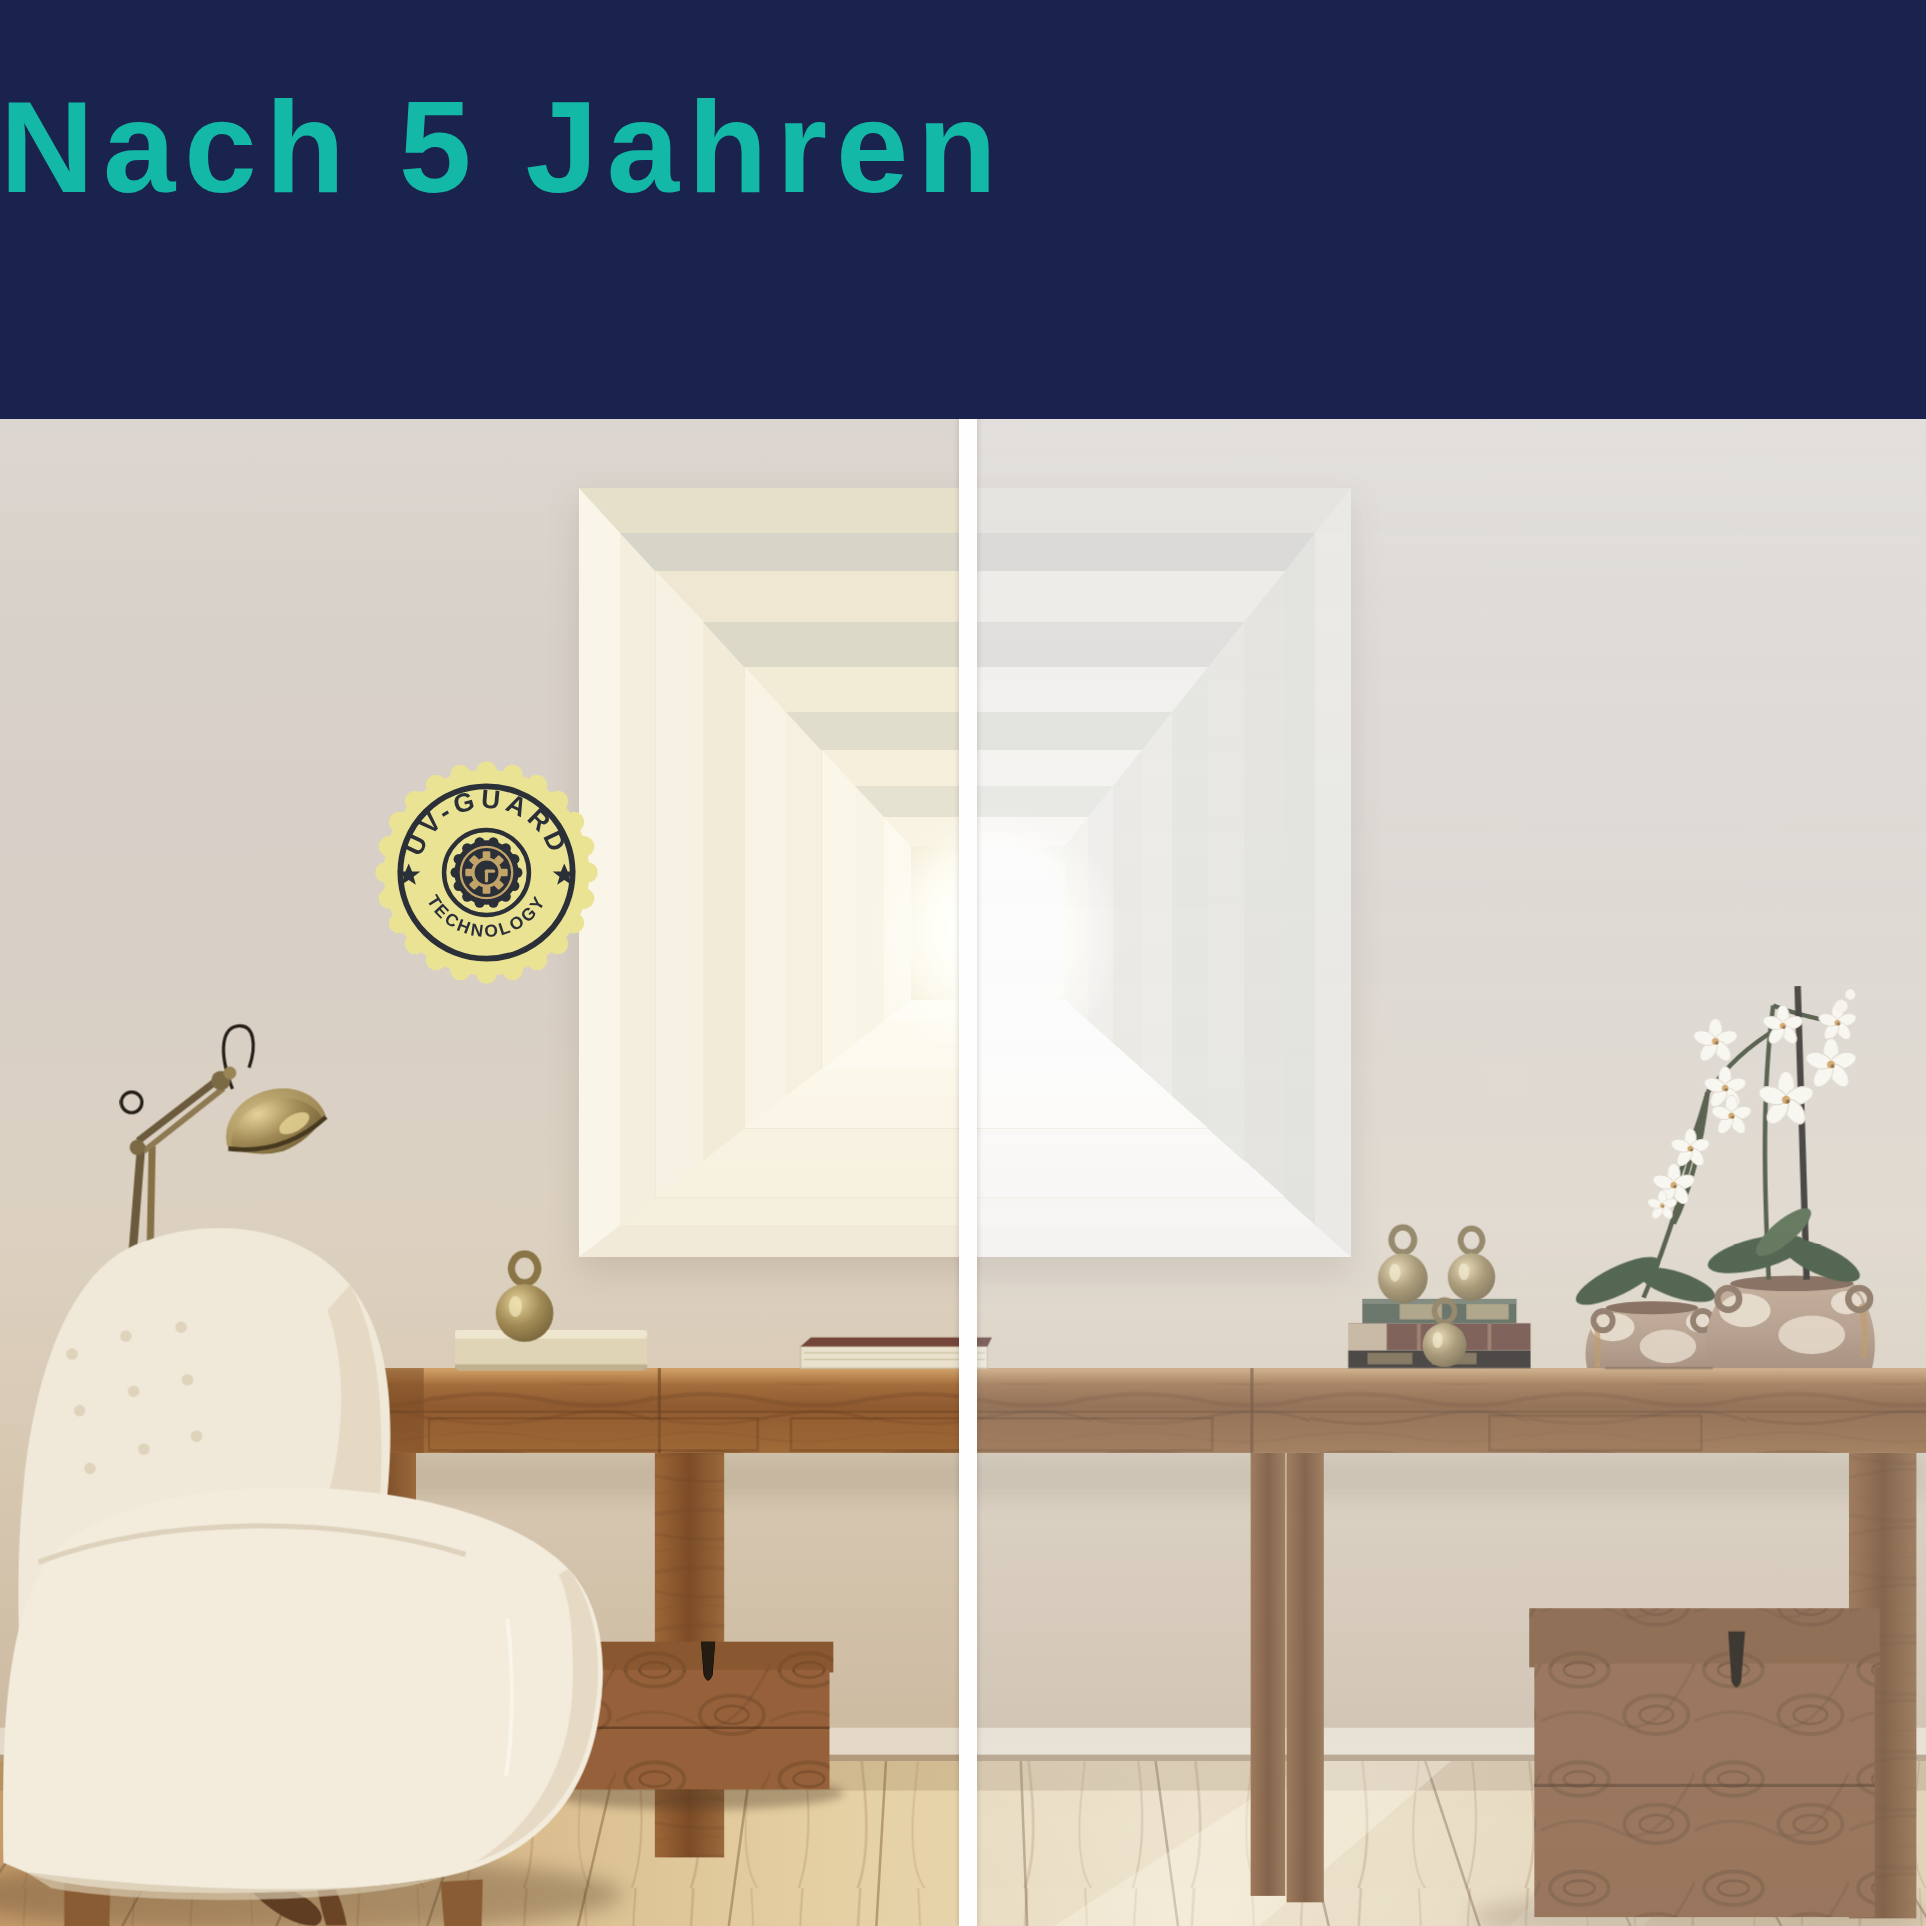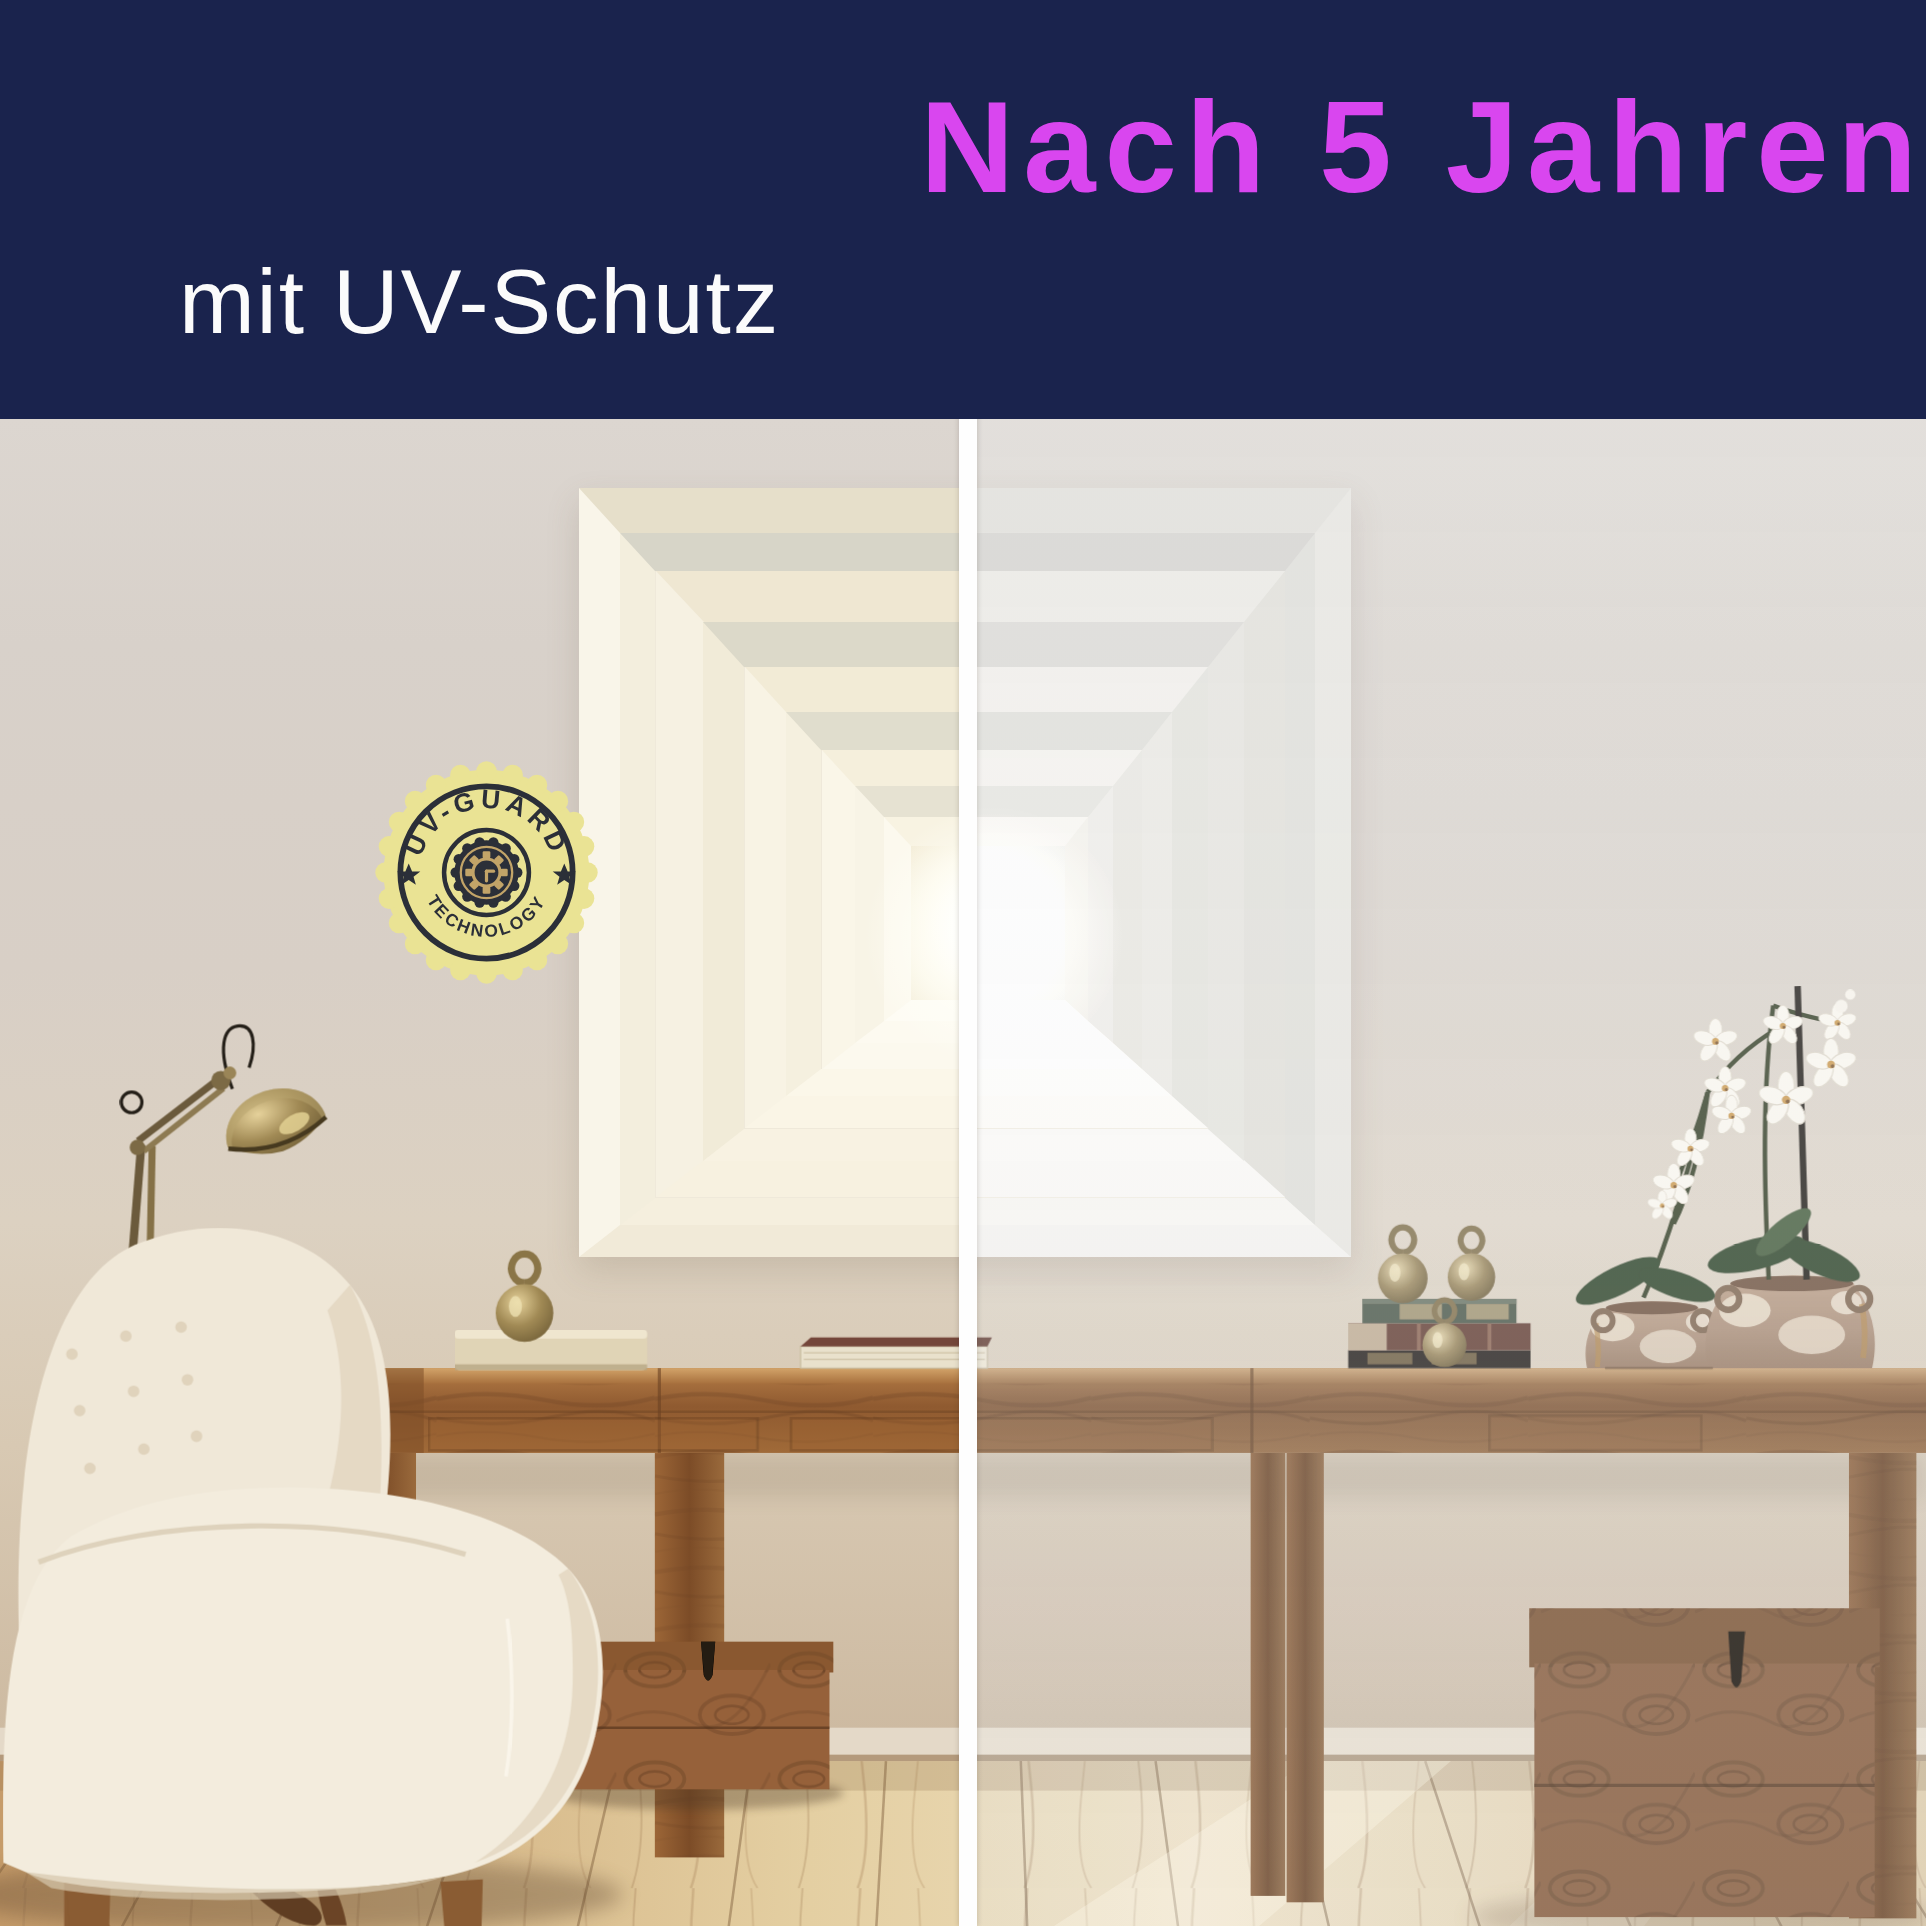--- a/index.html
+++ b/index.html
@@ -1,20 +1,20 @@
 <!DOCTYPE html>
 <html style="font-size:10.3px"><head>
 <meta charset="utf-8">
 <style>
   html,body{margin:0;padding:0;background:#ffffff;}
   #stage{position:relative;width:1926px;height:1926px;overflow:hidden;background:#d8d1ca;
          font-family:"Liberation Sans","DejaVu Sans",sans-serif;}
   
   #banner{position:absolute;left:0;top:0;width:1926px;height:419px;background:#1a234d;z-index:40;}
-  #banner .title{position:absolute;left:0;right:0;top:82px;text-align:right;color:#d946ef;
+  #banner .title{position:absolute;left:0;right:0;top:82px;text-align:left;color:#14b8a6;
                  font-size:130px;font-weight:700;letter-spacing:9px;line-height:1;}
   #banner .sub{position:absolute;top:256px;color:#fbfbfb;font-size:91px;font-weight:400;
                letter-spacing:1.9px;line-height:1;text-align:center;}
   #banner .sub.left{left:0;width:959px;}
   #banner .sub.right{left:977px;right:0;}
   
   #photo{position:absolute;left:0;top:419px;width:1926px;height:1508px;
          background:linear-gradient(180deg,#dcd6d0 0px,#d8d1ca 225px,#d8cfc6 546px,
                     #dcd1c1 803px,#d8c9b3 1027px,#cdbaa1 1316px,#c4ad92 1508px);z-index:1;}
   
@@ -445,16 +445,15 @@
       </g>
     </svg>
   </div>
 
   <div id="fade"></div>
 
   <div id="divider"></div>
 
   <div id="banner">
     <div class="title">Nach 5 Jahren</div>
-    <div class="sub left">mit UV-Schutz</div>
   </div>
 </div>
 
 
 </body></html>

